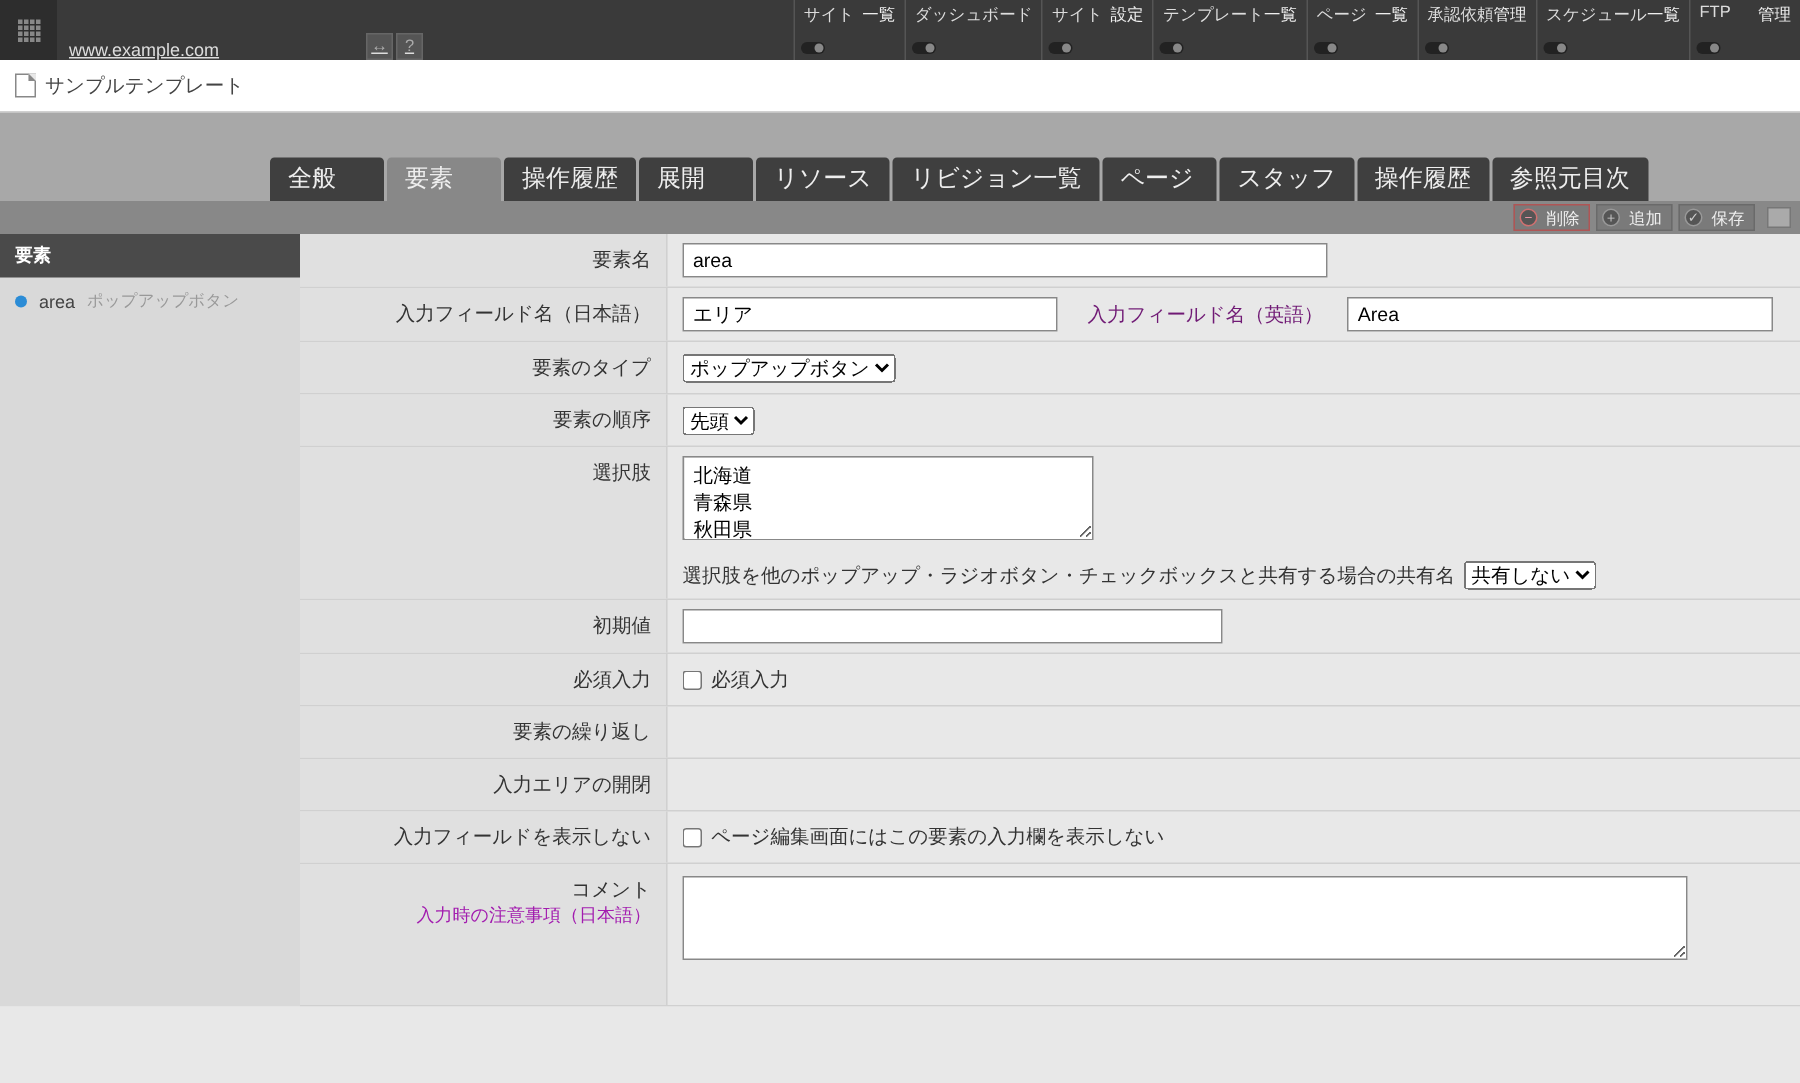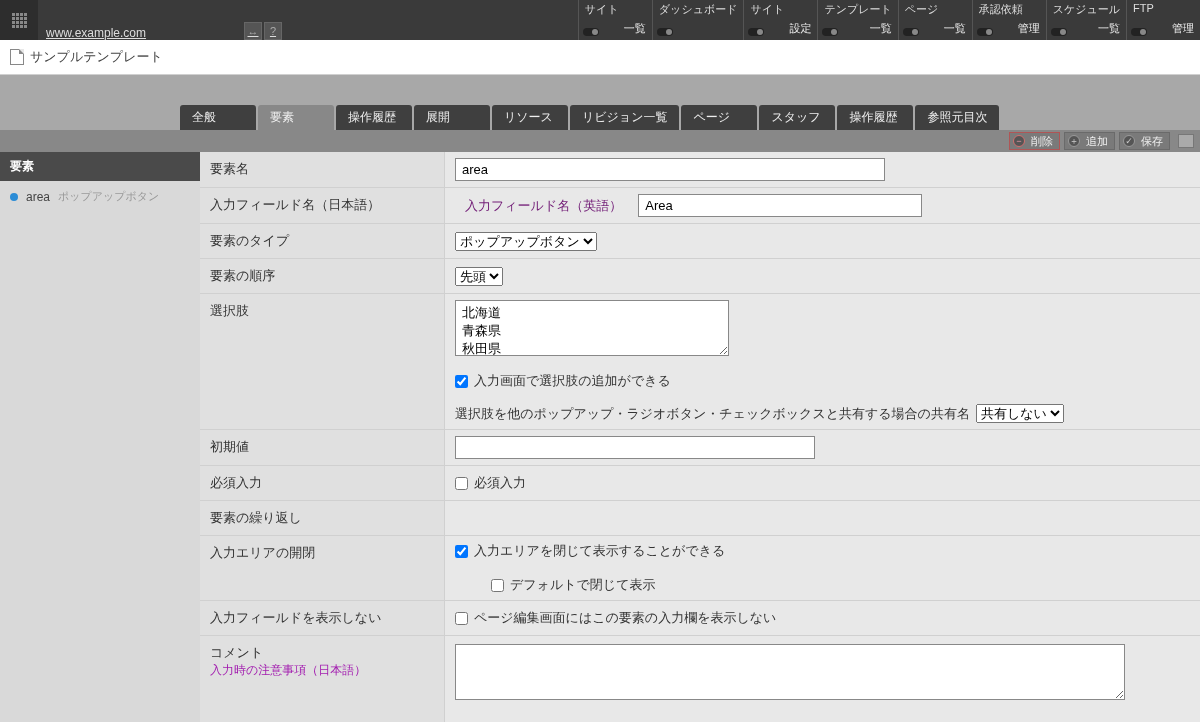--- a/index.html
+++ b/index.html
@@ -5,47 +5,47 @@
 * { box-sizing: border-box; margin: 0; padding: 0; }
 body { font-family: "Hiragino Kaku Gothic Pro", "Meiryo", sans-serif; font-size: 13px; background: #e8e8e8; width: 1200px; }
 .topbar { background: #3a3a3a; height: 40px; display: flex; align-items: stretch; color: #ccc; }
 .logo-area { width: 38px; display: flex; align-items: center; justify-content: center; background: #2d2d2d; }
 .logo-dots { display: grid; grid-template-columns: repeat(4, 3px); grid-template-rows: repeat(4, 3px); gap: 1px; }
 .logo-dots span { background: #888; }
 .url-area { flex: 0 0 250px; display: flex; align-items: flex-end; padding-left: 8px; font-size: 12px; color: #ddd; text-decoration: underline; }
 .url-icons { margin-left: auto; display: flex; gap: 2px; padding-right: 6px; }
 .url-icons .ibox { width: 18px; height: 18px; background: #555; border: 1px solid #666; display: flex; align-items: center; justify-content: center; font-size: 11px; color: #aaa; }
 .top-menu { margin-left: auto; display: flex; }
-.top-menu-item { border-left: 1px solid #555; min-width: 74px; padding: 2px 6px 4px 6px; display: flex; flex-direction: column; justify-content: space-between; font-size: 11px; color: #ddd; position: relative; }
+.top-menu-item { border-left: 1px solid #555; min-width: 74px; padding: 2px 6px 4px 6px; display: flex; justify-content: space-between; font-size: 11px; color: #ddd; position: relative; }
 .top-menu-item .sub { text-align: right; font-size: 11px; color: #eee; }
 .top-menu-item .toggle { position: absolute; left: 4px; bottom: 4px; width: 16px; height: 8px; background: #222; border-radius: 4px; }
 .top-menu-item .toggle::after { content: ''; position: absolute; right: 1px; top: 1px; width: 6px; height: 6px; background: #888; border-radius: 3px; }
 .breadcrumb { display: flex; align-items: center; padding: 8px 10px; background: #fff; border-bottom: 1px solid #d0d0d0; font-size: 13px; color: #444; gap: 6px; }
 .breadcrumb .page-icon { width: 14px; height: 16px; border: 1px solid #888; position: relative; background: #fff; }
 .breadcrumb .page-icon::after { content: ''; position: absolute; right: -1px; top: -1px; border-top: 5px solid #e8e8e8; border-left: 5px solid #888; }
 .tabbar-wrap { background: #a8a8a8; padding-top: 30px; }
 .tabbar { display: flex; padding-left: 180px; background: #a8a8a8; }
-.tab { padding: 4px 12px; font-size: 12px; background: #3f3f3f; color: #eee; margin-right: 2px; min-width: 76px; border-top-left-radius: 3px; border-top-right-radius: 3px; cursor: pointer; }
+.tab { padding: 4px 12px; font-size: 16px; background: #3f3f3f; color: #eee; margin-right: 2px; min-width: 76px; border-top-left-radius: 3px; border-top-right-radius: 3px; cursor: pointer; }
 .tab.active { background: #888; }
 .toolbar { background: #888; height: 22px; display: flex; align-items: center; justify-content: flex-end; gap: 4px; padding: 0 6px; }
 .toolbtn { display: flex; align-items: center; gap: 6px; background: #7a7a7a; border: 1px solid #6a6a6a; height: 18px; padding: 0 6px 0 3px; font-size: 11px; color: #eee; cursor: pointer; }
 .toolbtn .circ { width: 12px; height: 12px; border: 1px solid #999; border-radius: 50%; display: flex; align-items: center; justify-content: center; font-size: 9px; color: #ccc; background: #555; }
 .toolbtn.del { border-color: #b05555; }
 .toolbtn.del .circ { border-color: #d07070; color: #e9a; }
 .toolbar .book { width: 16px; height: 14px; background: #aaa; margin-left: 4px; border: 1px solid #777; }
 .main { display: flex; }
 .sidebar { width: 200px; background: #d9d9d9; }
 .side-head { background: #4a4a4a; color: #fff; padding: 6px 10px; font-size: 12px; font-weight: bold; }
 .side-item { display: flex; align-items: center; gap: 8px; padding: 8px 10px; }
 .bullet { width: 8px; height: 8px; border-radius: 50%; background: #2b8cd6; }
 .side-name { color: #444; font-size: 12px; }
 .side-type { color: #999; font-size: 11px; }
 .form { flex: 1; background: #e8e8e8; }
 .row { display: flex; border-bottom: 1px solid #d0d0d0; }
-.row .label { width: 245px; background: #e0e0e0; padding: 8px 10px; font-size: 13px; color: #333; border-right: 1px solid #d0d0d0; }
+.row .label { width: 245px; background: #e0e0e0; padding: 8px 10px; font-size: 13px; color: #333; border-right: 1px solid #d0d0d0; text-align: right; }
 .row .field { flex: 1; padding: 6px 10px; display: flex; align-items: center; gap: 10px; flex-wrap: wrap; }
 .row .field input[type=text], .row .field textarea { border: 1px solid #888; padding: 3px 6px; font-size: 13px; font-family: inherit; }
 .row .field select { font-size: 13px; }
 .wide { width: 430px; }
 .half { width: 250px; }
 .sublabel { font-size: 13px; color: #701a75; margin-right: 6px; }
 .note { font-size: 13px; color: #333; }
 .chk { display: flex; align-items: center; gap: 6px; }
 .sub-indent { margin-left: 36px; }
 textarea.choices { width: 274px; height: 56px; resize: both; }
@@ -179,20 +179,21 @@
     <div class="row">
       <div class="label">要素名</div>
       <div class="field">
           <input type="text" class="wide" value="area" style="">
         </div>
     </div>
 
     <div class="row">
       <div class="label">入力フィールド名（日本語）</div>
       <div class="field">
+        <input type="text" class="half" value="エリア" style="">
         <span class="sublabel" style="margin-left:10px">入力フィールド名（英語）</span>
         <input type="text" style="width: 284px;" value="Area">
       </div>
     </div>
 
     <div class="row">
       <div class="label">要素のタイプ</div>
       <div class="field">
           <select id="type-select"><option>ポップアップボタン</option></select>
         </div>
@@ -204,24 +205,20 @@
           <select id="order-select"><option>先頭</option></select>
         </div>
     </div>
 
     <div class="row">
       <div class="label">選択肢</div>
       <div class="field" style="flex-direction:column;align-items:flex-start">
         <textarea class="choices" id="choices-ta" style="">北海道
 青森県
 秋田県</textarea>
-        <div class="chk" style="margin-top:6px">
-            <input type="checkbox" checked="" style="">
-            <span class="note">入力画面で選択肢の追加ができる</span>
-          </div>
         <div style="margin-top:4px;display:flex;align-items:center;gap:6px">
           <span class="note">選択肢を他のポップアップ・ラジオボタン・チェックボックスと共有する場合の共有名</span>
           <select id="share-select"><option>共有しない</option></select>
         </div>
       </div>
     </div>
 
     <div class="row">
       <div class="label">初期値</div>
       <div class="field">
@@ -238,30 +235,20 @@
           </div>
         </div>
     </div>
 
     <div class="row">
       <div class="label">要素の繰り返し</div>
     </div>
 
     <div class="row">
       <div class="label">入力エリアの開閉</div>
-      <div class="field" style="flex-direction:column;align-items:flex-start">
-        <div class="chk">
-            <input type="checkbox" checked="" style="">
-            <span class="note">入力エリアを閉じて表示することができる</span>
-          </div>
-        <div class="chk sub-indent" style="margin-top:6px">
-            <input type="checkbox" style="">
-            <span class="note">デフォルトで閉じて表示</span>
-          </div>
-      </div>
     </div>
 
     <div class="row">
       <div class="label">入力フィールドを表示しない</div>
       <div class="field">
           <div class="chk">
             <input type="checkbox" style="">
             <span class="note">ページ編集画面にはこの要素の入力欄を表示しない</span>
           </div>
         </div>

